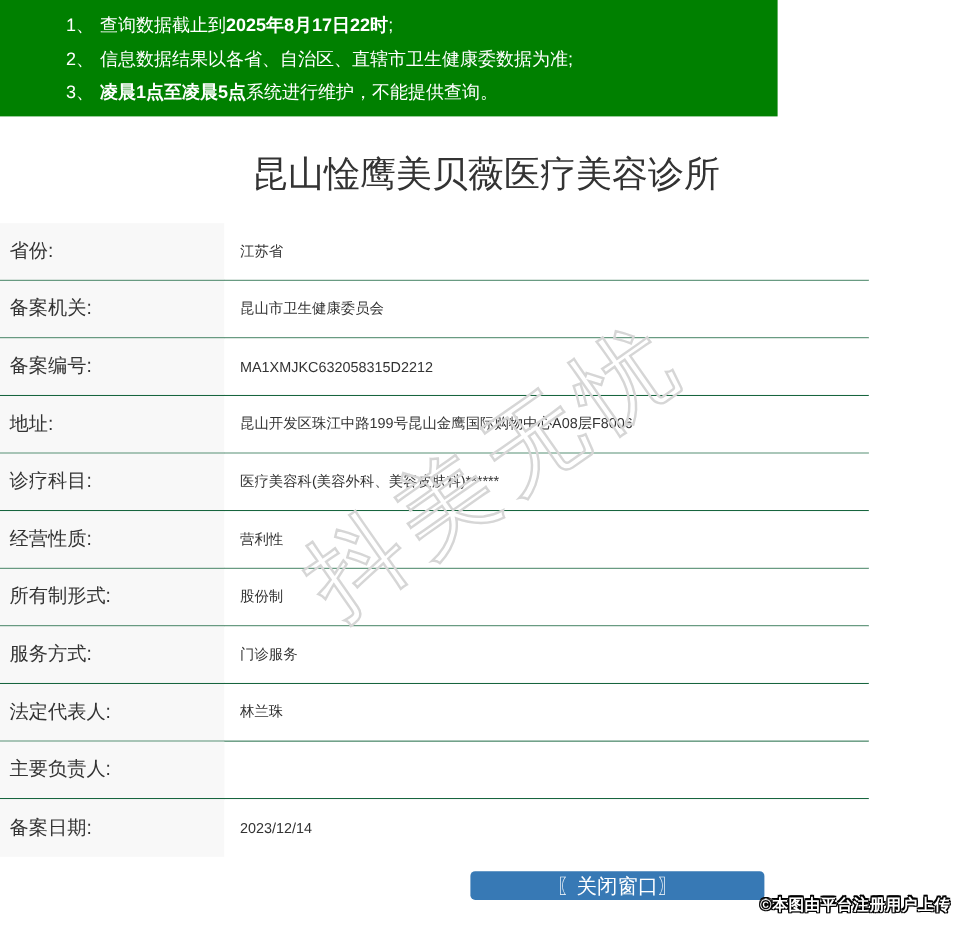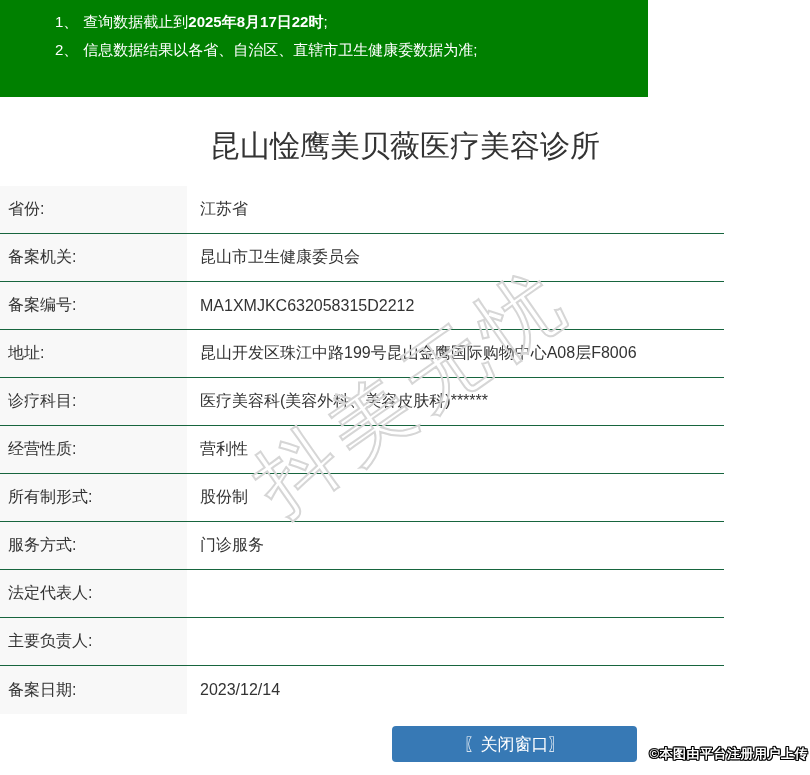--- a/index.html
+++ b/index.html
@@ -30,49 +30,50 @@
   .info-table{margin-top:19px;width:724px;}
   .t-row{display:flex;height:48px;border-bottom:1px solid var(--divider);}
   .t-row:last-child{border-bottom:none;}
   .cell-label{
     width:187px;background:var(--label-bg);
     display:flex;align-items:center;padding-left:8px;
     font-size:16px;color:var(--text);
   }
   .cell-value{
     flex:1;display:flex;align-items:center;padding-left:13px;
-    font-size:16px;color:var(--text);background:#ffffff;
+    font-size:12px;color:var(--text);background:#ffffff;
   }
   .watermark{
     position:absolute;left:413px;top:392px;
     transform:translate(-50%,-50%) rotate(-35deg);
     font-size:80px;letter-spacing:10px;white-space:nowrap;
     color:transparent;-webkit-text-stroke:2px #d6d6d6;
     pointer-events:none;z-index:5;font-weight:400;
   }
   .footer{position:relative;margin-top:12px;height:42px;width:810px;}
   .close-btn{
-    position:absolute;left:392px;top:0;width:245px;height:36px;
+    position:absolute;left:392px;top:0;width:245px;height:24px;
     background:var(--button-blue);border:none;border-radius:4px;
     color:#ffffff;font-size:17px;cursor:pointer;
     font-family:"Liberation Sans","DejaVu Sans",sans-serif;
   }
   .disclaimer{
-    position:absolute;right:2px;top:19px;
+    position:absolute;right:18px;top:19px;
     font-size:13px;font-weight:bold;color:#ffffff;letter-spacing:0.5px;
     text-shadow:-1px -1px 0 #000,1px -1px 0 #000,-1px 1px 0 #000,1px 1px 0 #000,
                 0 -1px 0 #000,0 1px 0 #000,-1px 0 0 #000,1px 0 0 #000;
   }
 </style>
 </head>
 <body>
 
 <div class="banner">
     <div class="notice-line"><span class="notice-num">1、</span><span>查询数据截止到</span><strong>2025年8月17日22时</strong><span>;</span></div>
     <div class="notice-line"><span class="notice-num">2、</span><span>信息数据结果以各省、自治区、直辖市卫生健康委数据为准;</span><strong></strong><span></span></div>
+    <div class="notice-line"><span class="notice-num">3、</span><span></span><strong>凌晨1点至凌晨5点</strong><span>系统进行维护，不能提供查询。</span></div>
   </div>
 
 <h1 class="page-title">昆山惍鹰美贝薇医疗美容诊所</h1>
 
 <div class="info-table">
     <div class="t-row">
       <div class="cell-label">省份:</div>
       <div class="cell-value">江苏省</div>
     </div>
     <div class="t-row">
@@ -98,20 +99,21 @@
     <div class="t-row">
       <div class="cell-label">所有制形式:</div>
       <div class="cell-value">股份制</div>
     </div>
     <div class="t-row">
       <div class="cell-label">服务方式:</div>
       <div class="cell-value">门诊服务</div>
     </div>
     <div class="t-row">
       <div class="cell-label">法定代表人:</div>
+      <div class="cell-value">林兰珠</div>
     </div>
     <div class="t-row">
       <div class="cell-label">主要负责人:</div>
     </div>
     <div class="t-row">
       <div class="cell-label">备案日期:</div>
       <div class="cell-value">2023/12/14</div>
     </div>
   </div>
 

